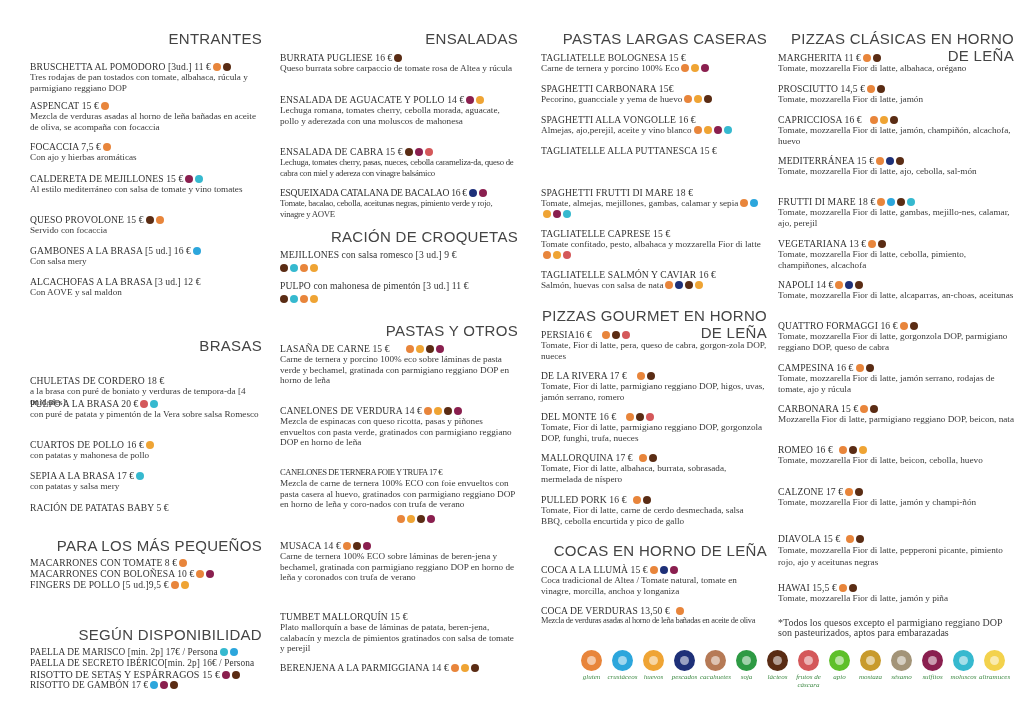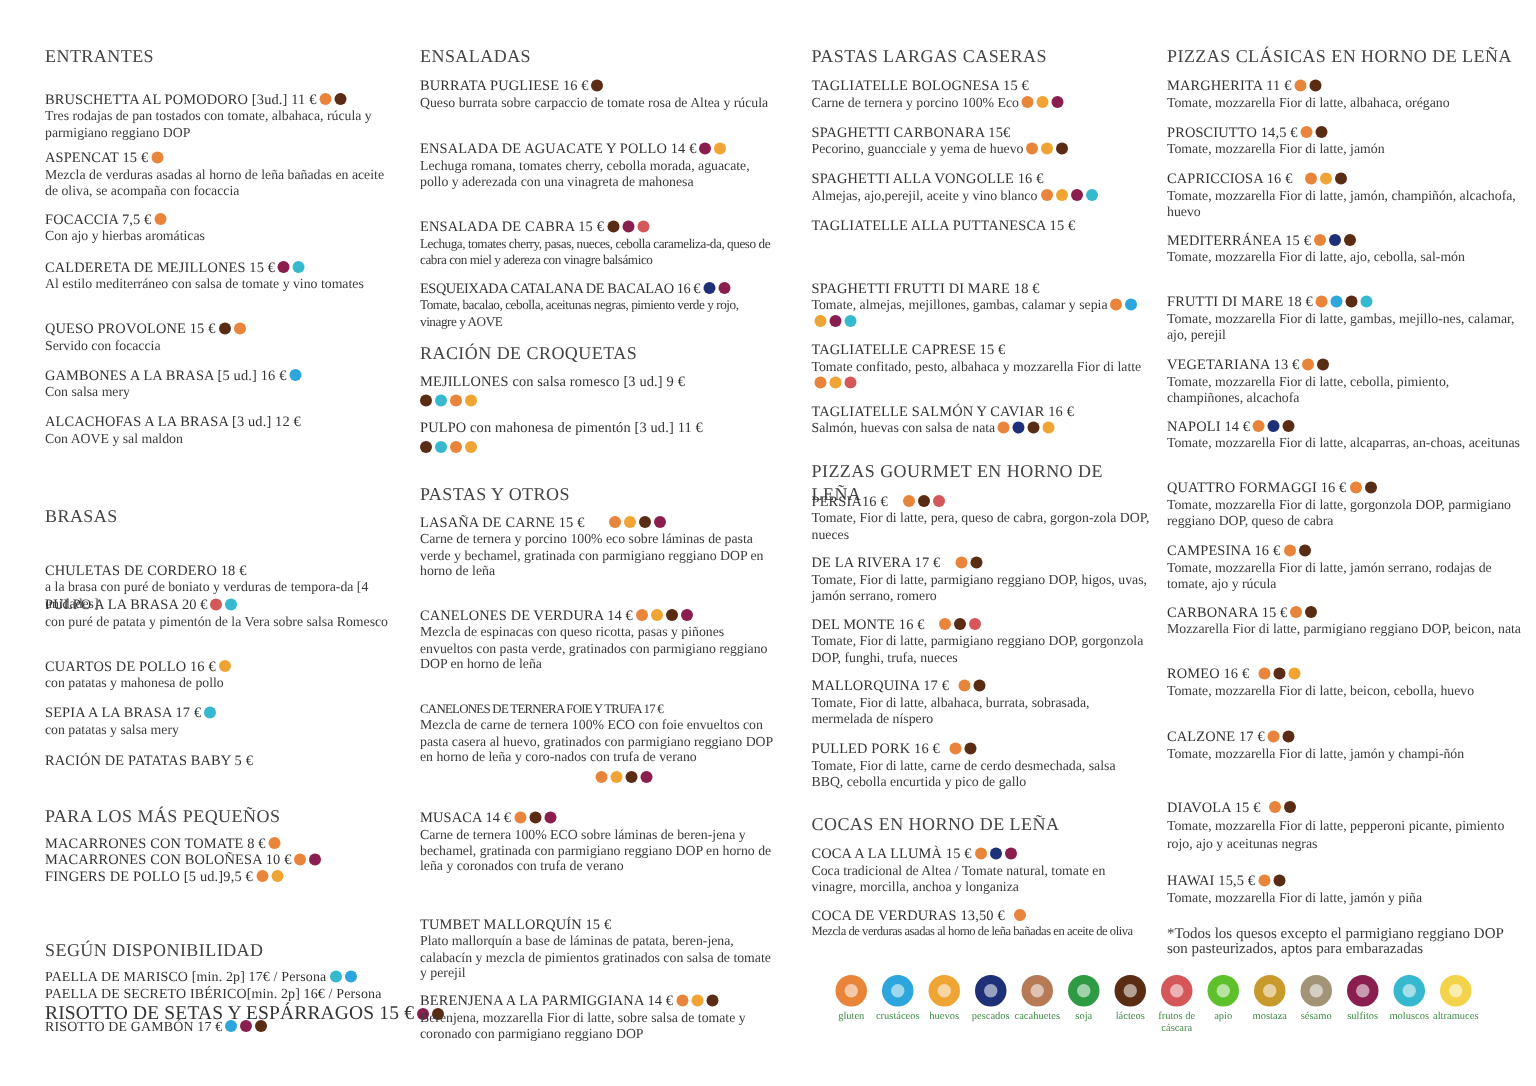--- a/index.html
+++ b/index.html
@@ -3,36 +3,36 @@
 <meta charset="utf-8">
 <style>
   * { box-sizing: border-box; margin: 0; padding: 0; }
   html, body { width: 1024px; height: 724px; background: #ffffff; overflow: hidden; }
   body { font-family: "DejaVu Serif", "Liberation Serif", serif; color: #3a3a3a; position: relative; }
   .col { position: absolute; top: 0; }
   .col1 { left: 30px; width: 232px; }
   .col2 { left: 280px; width: 238px; }
   .col3 { left: 541px; width: 226px; }
   .col4 { left: 778px; width: 236px; }
-  .sec-title { font-family: Liberation Serif, serif; font-size: 12px; letter-spacing: 0.3px; text-align: left; color: #444; position: absolute; left: 0; right: 0; }
+  .sec-title { font-family: Liberation Sans, sans-serif; font-size: 15px; letter-spacing: 0.3px; text-align: right; color: #444; position: absolute; left: 0; right: 0; }
   .item { position: absolute; left: 0; right: 0; font-family: "Liberation Serif", serif; }
   .name { font-size: 9.6px; line-height: 11px; color: #333; letter-spacing: 0.1px; white-space: nowrap; }
   .desc { font-size: 9.2px; line-height: 10.6px; color: #3a3a3a; }
   .desc.cond { letter-spacing: -0.3px; font-size: 8.8px; }
   .ic { display: inline-block; width: 8px; height: 8px; border-radius: 50%; vertical-align: -1px; margin-left: 2px; }
   .ic.gluten { background: #e8853b; }
   .ic.huevos { background: #efa434; }
   .ic.lacteos { background: #5a2c14; }
   .ic.sulfitos { background: #8a1f4f; }
   .ic.crustaceos { background: #2ca6dc; }
   .ic.pescados { background: #1e3078; }
   .ic.moluscos { background: #36b9cf; }
   .ic.frutos { background: #d4585a; }
   .icons-line { line-height: 11px; }
-  .legend { position: absolute; left: 552px; top: 650px; width: 440px; display: flex; }
+  .legend { position: absolute; left: 576px; top: 650px; width: 440px; display: flex; font-style: italic; }
   .leg { width: 31px; text-align: center; font-family: "Liberation Serif", serif; font-size: 7px; color: #3f8a45; line-height: 8px; }
   .leg .circle { width: 21px; height: 21px; border-radius: 50%; margin: 0 auto 2px; position: relative; }
   .leg .circle::after { content: ""; position: absolute; left: 6px; top: 6px; width: 9px; height: 9px; border-radius: 50%; background: rgba(255,255,255,0.55); }
   .note { position: absolute; left: 778px; top: 618px; width: 236px; font-family: "Liberation Serif", serif; font-size: 10px; line-height: 9.5px; color: #3a3a3a; }
 </style>
 </head>
 <body>
 
 <div class="col col1">
   <div class="sec-title" style="top:30px">ENTRANTES</div>
@@ -91,34 +91,34 @@
   <div class="item" style="top:557px">
     <div class="name"><span>MACARRONES CON TOMATE 8 €</span><span class="ic gluten"></span></div>
     <div class="name"><span>MACARRONES CON BOLOÑESA 10 €</span><span class="ic gluten"></span><span class="ic sulfitos"></span></div>
     <div class="name"><span>FINGERS DE POLLO [5 ud.]9,5 €</span><span class="ic gluten"></span><span class="ic huevos"></span></div>
   </div>
 
   <div class="sec-title" style="top:626px">SEGÚN DISPONIBILIDAD</div>
   <div class="item" style="top:647px">
     <div class="name" style="font-size:9.3px"><span>PAELLA DE MARISCO [min. 2p] 17€ / Persona</span><span class="ic moluscos"></span><span class="ic crustaceos"></span></div>
     <div class="name" style="font-size:9.3px"><span>PAELLA DE SECRETO IBÉRICO[min. 2p] 16€ / Persona</span></div>
-    <div class="name" style="font-size:13px"><span>RISOTTO DE SETAS Y ESPÁRRAGOS 15 €</span><span class="ic sulfitos"></span><span class="ic lacteos"></span></div>
+    <div class="name" style="font-size:10px"><span>RISOTTO DE SETAS Y ESPÁRRAGOS 15 €</span><span class="ic sulfitos"></span><span class="ic lacteos"></span></div>
     <div class="name" style="font-size:9.3px"><span>RISOTTO DE GAMBÓN 17 €</span><span class="ic crustaceos"></span><span class="ic sulfitos"></span><span class="ic lacteos"></span></div>
   </div>
 </div>
 
 <div class="col col2">
   <div class="sec-title" style="top:30px">ENSALADAS</div>
   <div class="item" style="top:52px">
     <div class="name"><span>BURRATA PUGLIESE 16 €</span><span class="ic lacteos"></span></div>
     <div class="desc">Queso burrata sobre carpaccio de tomate rosa de Altea y rúcula</div>
   </div>
   <div class="item" style="top:94px">
     <div class="name"><span>ENSALADA DE AGUACATE Y POLLO 14 €</span><span class="ic sulfitos"></span><span class="ic huevos"></span></div>
-    <div class="desc">Lechuga romana, tomates cherry, cebolla morada, aguacate, pollo y aderezada con una vinagreta de mahonesa</div>
+    <div class="desc">Lechuga romana, tomates cherry, cebolla morada, aguacate, pollo y aderezada con una moluscos de mahonesa</div>
   </div>
   <div class="item" style="top:146px">
     <div class="name"><span>ENSALADA DE CABRA 15 €</span><span class="ic lacteos"></span><span class="ic sulfitos"></span><span class="ic frutos"></span></div>
     <div class="desc cond">Lechuga, tomates cherry, pasas, nueces, cebolla carameliza-da, queso de cabra con miel y adereza con vinagre balsámico</div>
   </div>
   <div class="item" style="top:187px">
     <div class="name" style="letter-spacing:-0.3px"><span>ESQUEIXADA CATALANA DE BACALAO 16 €</span><span class="ic pescados"></span><span class="ic sulfitos"></span></div>
     <div class="desc cond">Tomate, bacalao, cebolla, aceitunas negras, pimiento verde y rojo, vinagre y AOVE</div>
   </div>
 
@@ -149,21 +149,20 @@
   <div class="item" style="top:540px">
     <div class="name"><span>MUSACA 14 €</span><span class="ic gluten"></span><span class="ic lacteos"></span><span class="ic sulfitos"></span></div>
     <div class="desc">Carne de ternera 100% ECO sobre láminas de beren-jena y bechamel, gratinada con parmigiano reggiano DOP en horno de leña y coronados con trufa de verano</div>
   </div>
   <div class="item" style="top:611px">
     <div class="name"><span>TUMBET MALLORQUÍN 15 €</span></div>
     <div class="desc">Plato mallorquín a base de láminas de patata, beren-jena, calabacín y mezcla de pimientos gratinados con salsa de tomate y perejil</div>
   </div>
   <div class="item" style="top:662px">
     <div class="name"><span>BERENJENA A LA PARMIGGIANA 14 €</span><span class="ic gluten"></span><span class="ic huevos"></span><span class="ic lacteos"></span></div>
-    <div class="desc">Berenjena, mozzarella Fior di latte, sobre salsa de tomate y coronado con parmigiano reggiano DOP</div>
   </div>
 </div>
 
 <div class="col col3">
   <div class="sec-title" style="top:30px">PASTAS LARGAS CASERAS</div>
   <div class="item" style="top:52px">
     <div class="name">TAGLIATELLE BOLOGNESA  15 €</div>
     <div class="desc"><span>Carne de ternera y porcino 100% Eco</span><span class="ic gluten"></span><span class="ic huevos"></span><span class="ic sulfitos"></span></div>
   </div>
   <div class="item" style="top:83px">

